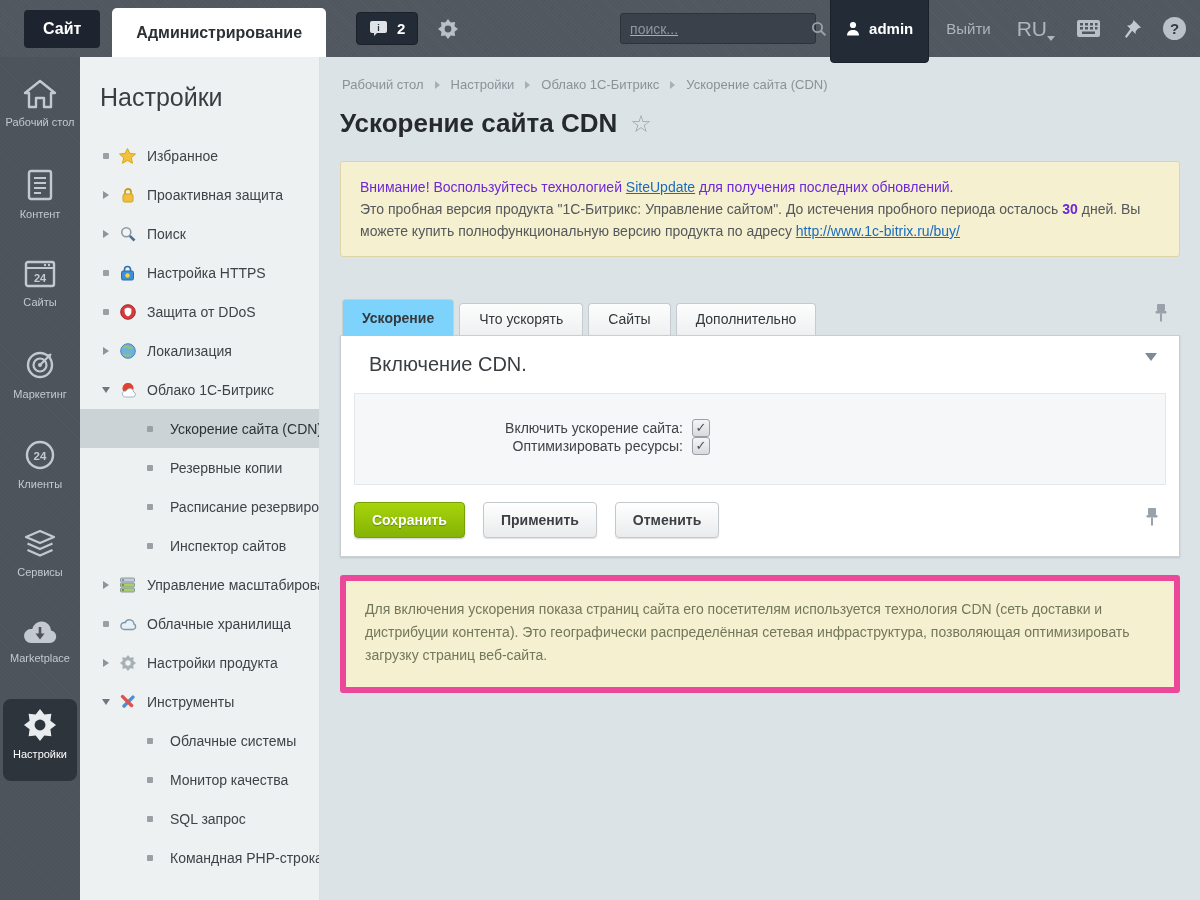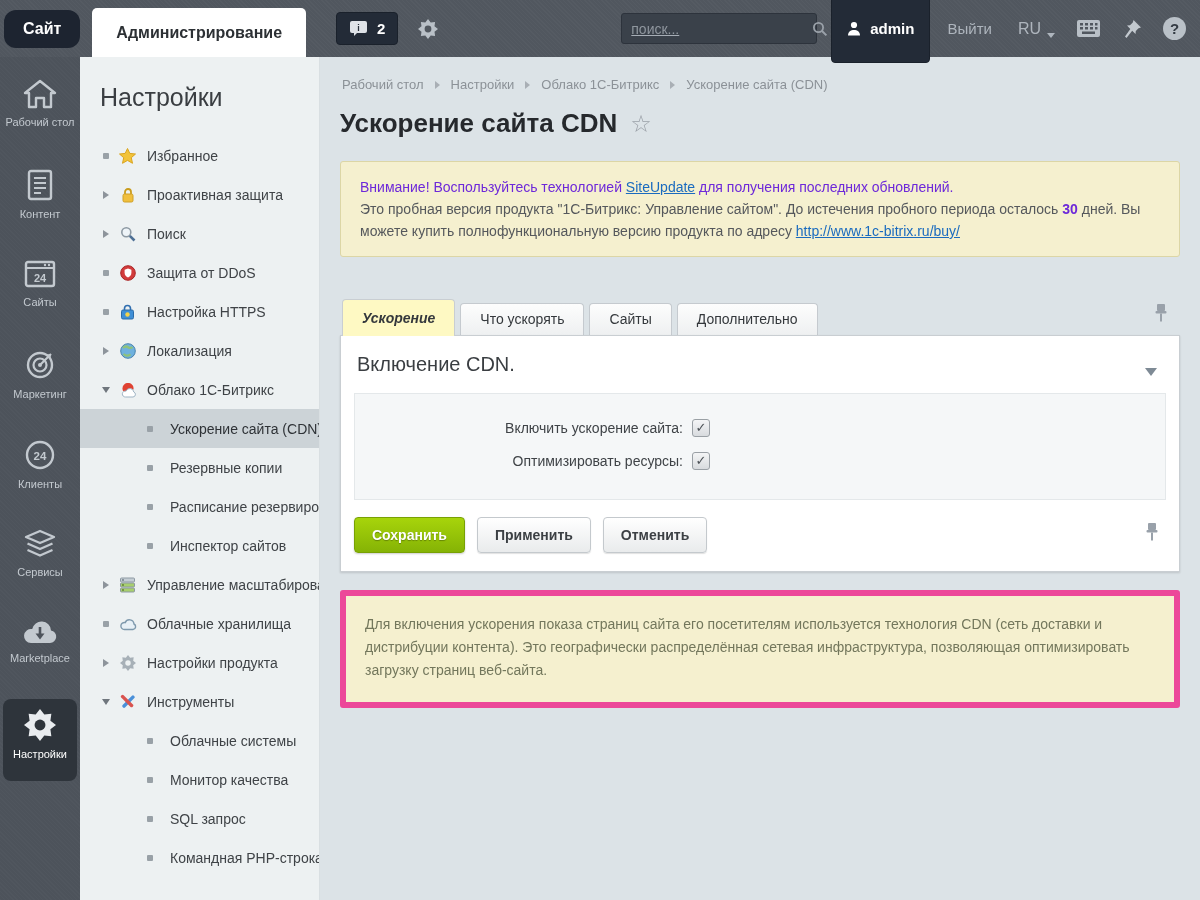--- a/index.html
+++ b/index.html
@@ -3,40 +3,40 @@
 <meta charset="utf-8">
 <style>
   * { margin:0; padding:0; box-sizing:border-box; }
   html,body { width:1200px; height:900px; overflow:hidden; }
   body { font-family:"Liberation Sans", sans-serif; background:#dce3e7; color:#3f4347; }
 
   
   .topbar { height:57px; background:#51575f;
     background-image:repeating-linear-gradient(45deg, rgba(255,255,255,.025) 0 1px, transparent 1px 3px);
     display:flex; align-items:center; position:relative; }
-  .site-btn { margin-left:4px; background:#1d2430; color:#fff; font-weight:bold; font-size:16px;
-    padding:10px 19px; border-radius:12px; cursor:pointer; }
+  .site-btn { margin-left:24px; background:#1d2430; color:#fff; font-weight:bold; font-size:16px;
+    padding:10px 19px; border-radius:4px; cursor:pointer; }
   .admin-tab { margin-left:12px; background:#fff; color:#2c3034; font-weight:bold; font-size:16px;
     padding:0 24px; height:49px; line-height:49px; border-radius:5px 5px 0 0; align-self:flex-end; cursor:pointer; }
   .notif-btn { margin-left:30px; background:#232b37; border:1px solid #1a212b; border-radius:4px;
     padding:7px 12px; display:flex; align-items:center; gap:9px; color:#fff; font-weight:bold;
     font-size:15px; cursor:pointer; }
   .top-gear { margin-left:20px; cursor:pointer; display:flex; }
   .top-spacer { flex:1; }
   .searchbox { width:196px; height:31px; background:#3a414a; border:1px solid #2d333c; border-radius:3px;
     display:flex; align-items:center; padding:0 9px; }
   .searchbox input { flex:1; background:transparent; border:none; outline:none; color:#a7aeb6;
     font-size:14px; font-family:"Liberation Sans",sans-serif;text-decoration:underline; }
   .searchbox input::placeholder { color:#8f969e; }
   .user-btn { background:#232b37; border:1px solid #1a212b; border-radius:4px; padding:25px 15px;
     display:flex; align-items:center; gap:9px; color:#fff; font-weight:bold; font-size:15px;
     margin-left:14px; cursor:pointer; }
   .top-link { color:#aeb5bd; font-size:15px; margin-left:17px; text-decoration:none; cursor:pointer; }
-  .lang-btn { color:#aeb5bd; font-size:16px; margin-left:26px; display:flex; align-items:flex-end;
-    gap:6px; cursor:pointer; }
+  .lang-btn { color:#aeb5bd; font-size:21px; margin-left:26px; display:flex; align-items:flex-end;
+    cursor:pointer; }
   .caret-down { width:0; height:0; border-left:4px solid transparent; border-right:4px solid transparent;
     border-top:5px solid #aeb5bd; }
   .top-icon { margin-left:21px; display:flex; cursor:pointer; }
   .help-btn { margin:0 14px 0 21px; width:23px; height:23px; border-radius:50%; background:#bac1c8;
     color:#343b44; font-weight:bold; font-size:15px; display:flex; align-items:center;
     justify-content:center; cursor:pointer; }
 
   
   .shell { display:flex; height:843px; }
 
@@ -81,40 +81,40 @@
 
   .warnbox { background:#f5f0cf; border:1px solid #dcd6a6; border-radius:3px; padding:14px 19px;
     font-size:14px; line-height:22px; color:#55585c; margin-bottom:41px; }
   .warn-red { color:#6d28d9; }
   .warnbox a, .notebox a { color:#1a6bbf; text-decoration:underline; cursor:pointer; }
 
   .tabsrow { display:flex; align-items:flex-end; position:relative; height:37px; padding-left:2px; }
   .tab { background:linear-gradient(#fdfdfd,#eef0f1); border:1px solid #c5cacf; border-bottom:none;
     border-radius:4px 4px 0 0; padding:0 19px; height:32px; line-height:31px; font-size:14px;
     color:#34383c; margin-right:5px; cursor:pointer; }
-  .tab.active { background:#fef9c3; height:37px; line-height:37px; font-weight:bold; z-index:3;
-    border-color:#c9ced2; margin-bottom:-1px;font-style:italic; }
+  .tab.active { background:#7dd3fc; height:37px; line-height:37px; font-weight:bold; z-index:3;
+    border-color:#c9ced2; margin-bottom:-1px; }
   .tabs-pin { position:absolute; right:12px; bottom:8px; cursor:pointer; }
 
   .panel { background:#fff; border:1px solid #c9ced2; box-shadow:0 1px 2px rgba(0,0,0,.14);
     position:relative; z-index:2; padding-bottom:12px; margin-bottom:18px; }
-  .panel-head { display:flex; justify-content:space-between; align-items:flex-end;
-    padding:17px 22px 15px 16px; font-size:20px; color:#3a3e42; }
+  .panel-head { display:flex; justify-content:space-between; align-items:flex-start;
+    padding:17px 22px 15px 28px; font-size:20px; color:#3a3e42; }
   .collapse-arrow { width:0; height:0; border-left:6px solid transparent; border-right:6px solid transparent;
     border-top:8px solid #7e8a95; cursor:pointer; }
   .fieldbox { margin:2px 13px 0; background:#f5f7f8; border:1px solid #e4e8ea; padding:25px 0 29px; }
-  .frow { display:flex; align-items:center; margin-bottom:15px; }
+  .frow { display:flex; align-items:center; }
   .frow:last-child { margin-bottom:0; }
   .flabel { flex:0 0 337px; text-align:right; font-size:14px; color:#3f4347; padding-right:9px; }
   .checkbox { width:18px; height:18px; border:1px solid #9aa0a5; border-radius:3px;
     background:linear-gradient(#f4f5f6,#d8dbde); display:flex; align-items:center; justify-content:center;
     cursor:pointer; font-family:"DejaVu Sans",sans-serif; font-size:13px; font-weight:bold; color:#4b5055; }
   .checkbox.checked::after { content:"✓"; margin-top:-1px; }
 
-  .btnrow { display:flex; gap:12px; align-items:center; padding:17px 13px 6px; position:relative; }
+  .btnrow { display:flex; gap:18px; align-items:center; padding:17px 13px 6px; position:relative; }
   .btn { font-family:"Liberation Sans",sans-serif; font-size:14px; font-weight:bold; padding:9px 17px;
     border-radius:4px; cursor:pointer; }
   .btn-save { background:linear-gradient(#a7d40b,#85b305); border:1px solid #78a104; color:#fff;
     text-shadow:0 1px 1px rgba(0,0,0,.3); box-shadow:0 1px 2px rgba(0,0,0,.2); }
   .btn-light { background:linear-gradient(#ffffff,#e9ebec); border:1px solid #c4c9cd; color:#3c4044;
     box-shadow:0 1px 1px rgba(0,0,0,.12); }
   .btnrow-pin { position:absolute; right:20px; top:22px; cursor:pointer; }
 
   .notebox { background:#f5f0cf; border:6px solid #ec4899; border-radius:3px; padding:17px 19px 20px;
     font-size:14px; line-height:23px; color:#73775c; }
@@ -342,40 +342,40 @@
           </svg>
         </span>
       <span class="lbl">Поиск</span>
     </div>
 
     <div class="menu-item">
       <span class="marker">
           <span class="sq-bullet"></span>
         </span>
       <span class="mi-icon">
-          <svg width="16" height="16" viewBox="0 0 16 16">
-            <circle cx="8" cy="8" r="7.3" fill="#d23c3c" stroke="#aa2525" stroke-width="1"></circle>
-            <path d="M8 3.5 l3.4 1.2 v3 c0 2.4-1.6 4-3.4 4.8 -1.8-.8-3.4-2.4-3.4-4.8 v-3z" fill="#fff"></path>
-          </svg>
-        </span>
-      <span class="lbl">Защита от DDoS</span>
-    </div>
-
-    <div class="menu-item">
-      <span class="marker">
-          <span class="sq-bullet"></span>
-        </span>
-      <span class="mi-icon">
           <svg width="15" height="16" viewBox="0 0 15 16">
             <path d="M4.5 6 V4.5 a3 3 0 0 1 6 0 V6" fill="none" stroke="#2f6eb0" stroke-width="1.6"></path>
             <rect x="1.5" y="6" width="12" height="9" rx="1.5" fill="#3f8fd6" stroke="#2c6ca8" stroke-width="1"></rect>
             <circle cx="7.5" cy="10.5" r="2.2" fill="#f5d34a"></circle>
           </svg>
         </span>
       <span class="lbl">Настройка HTTPS</span>
+    </div>
+
+    <div class="menu-item">
+      <span class="marker">
+          <span class="sq-bullet"></span>
+        </span>
+      <span class="mi-icon">
+          <svg width="16" height="16" viewBox="0 0 16 16">
+            <circle cx="8" cy="8" r="7.3" fill="#d23c3c" stroke="#aa2525" stroke-width="1"></circle>
+            <path d="M8 3.5 l3.4 1.2 v3 c0 2.4-1.6 4-3.4 4.8 -1.8-.8-3.4-2.4-3.4-4.8 v-3z" fill="#fff"></path>
+          </svg>
+        </span>
+      <span class="lbl">Защита от DDoS</span>
     </div>
 
     <div class="menu-item">
       <span class="marker">
           <span class="tri-right"></span>
         </span>
       <span class="mi-icon">
           <svg width="16" height="16" viewBox="0 0 16 16">
             <circle cx="8" cy="8" r="7.3" fill="#6fb1de" stroke="#4a84ad" stroke-width="1"></circle>
             <path d="M3 5 c2-2 4-1.5 5.5-.5 1 .7 3 .5 4-.5" fill="none" stroke="#8fc27a" stroke-width="2.4"></path>

